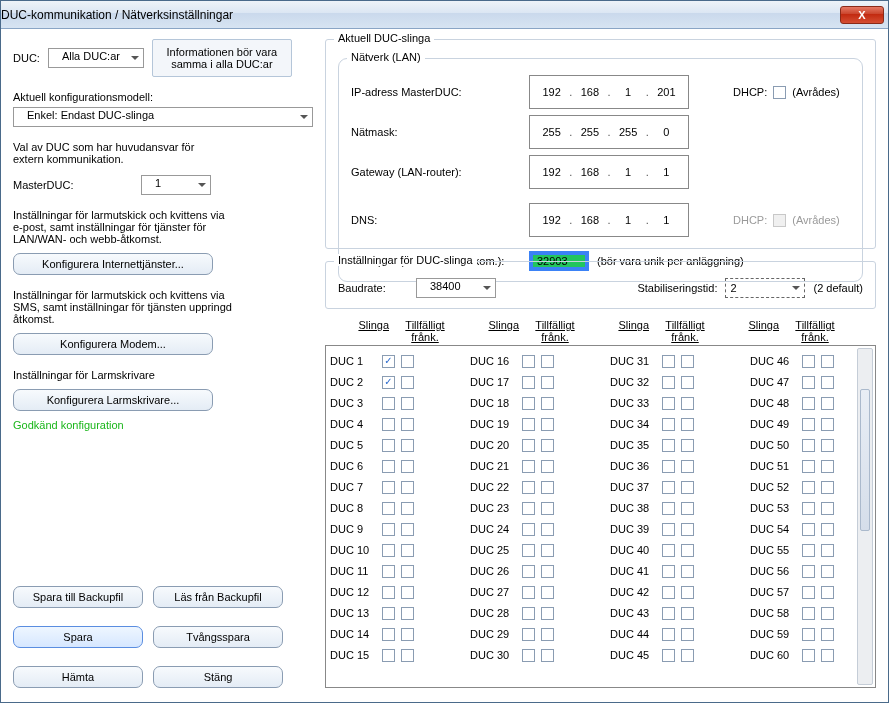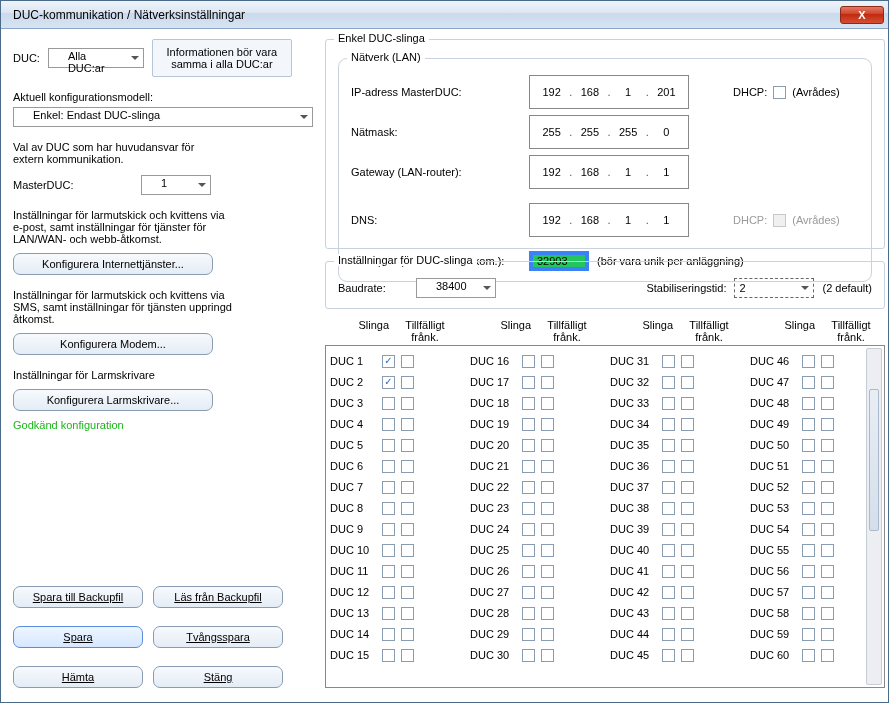--- a/index.html
+++ b/index.html
@@ -17,21 +17,21 @@
     background: #fff;
     display: flex;
     flex-direction: column;
   }
   .titlebar {
     height: 28px;
     background: linear-gradient(to bottom, #eef3f8 0%, #dbe6f3 45%, #cad9ec 46%, #d7e4f2 100%);
     border-bottom: 1px solid #8aa5c5;
     display: flex;
     align-items: center;
-    padding: 0 4px 0 12px;
+    padding: 0 4px 0 0;
     justify-content: space-between;
   }
   .titlebar .title { font-size: 12px; }
   .titlebar .close {
     width: 44px; height: 18px;
     background: linear-gradient(to bottom, #e67964 0%, #c9432a 45%, #c22a10 46%, #d54e33 100%);
     border: 1px solid #8a2a18;
     border-radius: 3px;
     color: #fff;
     display:flex; align-items:center; justify-content:center;
@@ -48,21 +48,21 @@
   .left {
     width: 300px;
     display: flex;
     flex-direction: column;
   }
   .row-inline { display:flex; align-items:center; gap:8px; }
   .select {
     height: 20px;
     border: 1px solid #999;
     background: #fff;
-    padding: 1px 18px 1px 19px;
+    padding: 1px 18px 1px 13px;
     position: relative;
     font-size: 11px;
   }
   .select::after {
     content: "";
     position: absolute;
     right: 4px; top: 50%;
     transform: translateY(-50%);
     border-left: 4px solid transparent;
     border-right: 4px solid transparent;
@@ -95,21 +95,21 @@
   .btn.med { width: 130px; justify-content:center; }
   .status-ok {
     color: #1bb61b;
     font-size: 11px;
     margin-top: 8px;
   }
   .btnrow {
     display:flex; gap:10px; margin-top:auto;
     padding-top:10px;
   }
-  .btncol { display:flex; flex-direction:column; gap:8px; width:100%; margin-top:auto;text-decoration:underline;}
+  .btncol { display:flex; flex-direction:column; gap:8px; width:100%; margin-top:auto;}
   .btncol .btnrow { margin-top:0; }
   .btn.primary {
     border-color:#5a8de0;
     background: linear-gradient(to bottom,#eef6ff,#d6e7ff);
   }
 
   
   .right {
     flex:1;
     display:flex;
@@ -202,21 +202,22 @@
   .duc-area {
     margin-top: 10px;
     flex:1;
     display:flex;
     flex-direction:column;
   }
   .duc-headers {
     display:flex;
     padding: 0 4px 2px 4px;
     font-size:11px;
-    gap: 16px;
+    gap: 4px;
+    text-decoration: underline;
   }
   .hcol {
     width: 126px;
     display:flex;
   }
   .hcol .h-slinga { width:66px; text-align:right; padding-right:6px;}
   .hcol .h-tillf  { flex:1; text-align:center; }
   .duc-grid {
     border:1px solid #888;
     flex:1;
@@ -329,21 +330,21 @@
         </div>
         <div class="btnrow">
           <div class="btn med">Hämta</div>
           <div class="btn med">Stäng</div>
         </div>
       </div>
     </div>
 
     <div class="right">
       <div class="group" style="flex:0 0 auto; height:210px">
-        <div class="group-title">Enkel DUC-slinga</div>
+        <div class="group-title">Aktuell DUC-slinga</div>
 
         <div class="group inner" style="margin-top:8px">
           <div class="group-title">Nätverk (LAN)</div>
 
           <div class="netrow">
             <div class="netlabel">IP-adress MasterDUC:</div>
             <div class="ipbox">
               <span class="oct">192</span>
                 <span class="dot">.</span>
               <span class="oct">168</span>

